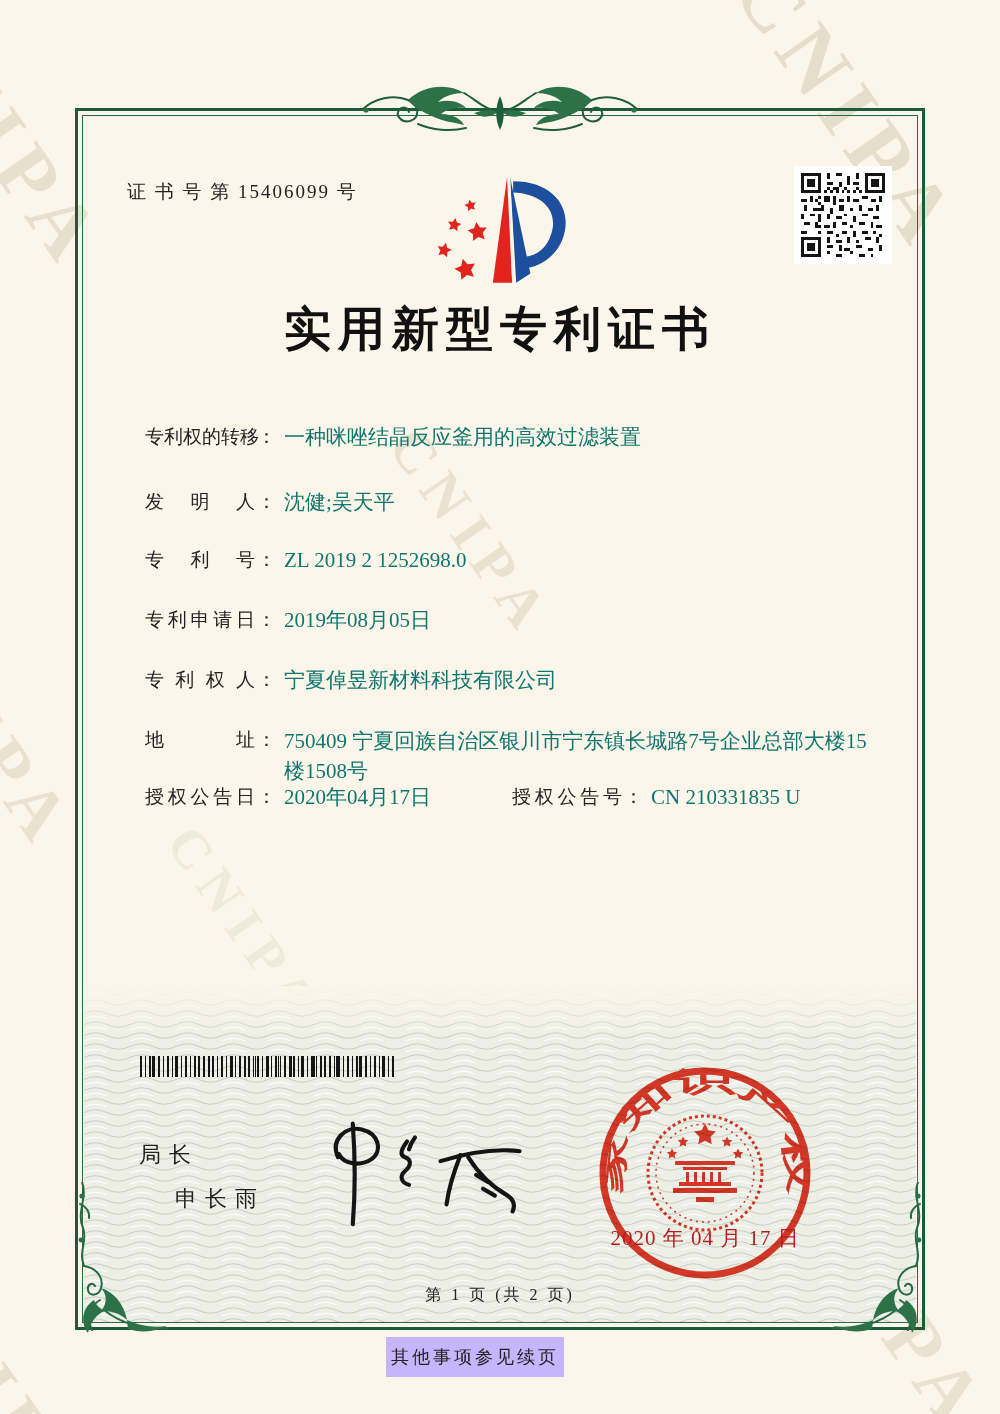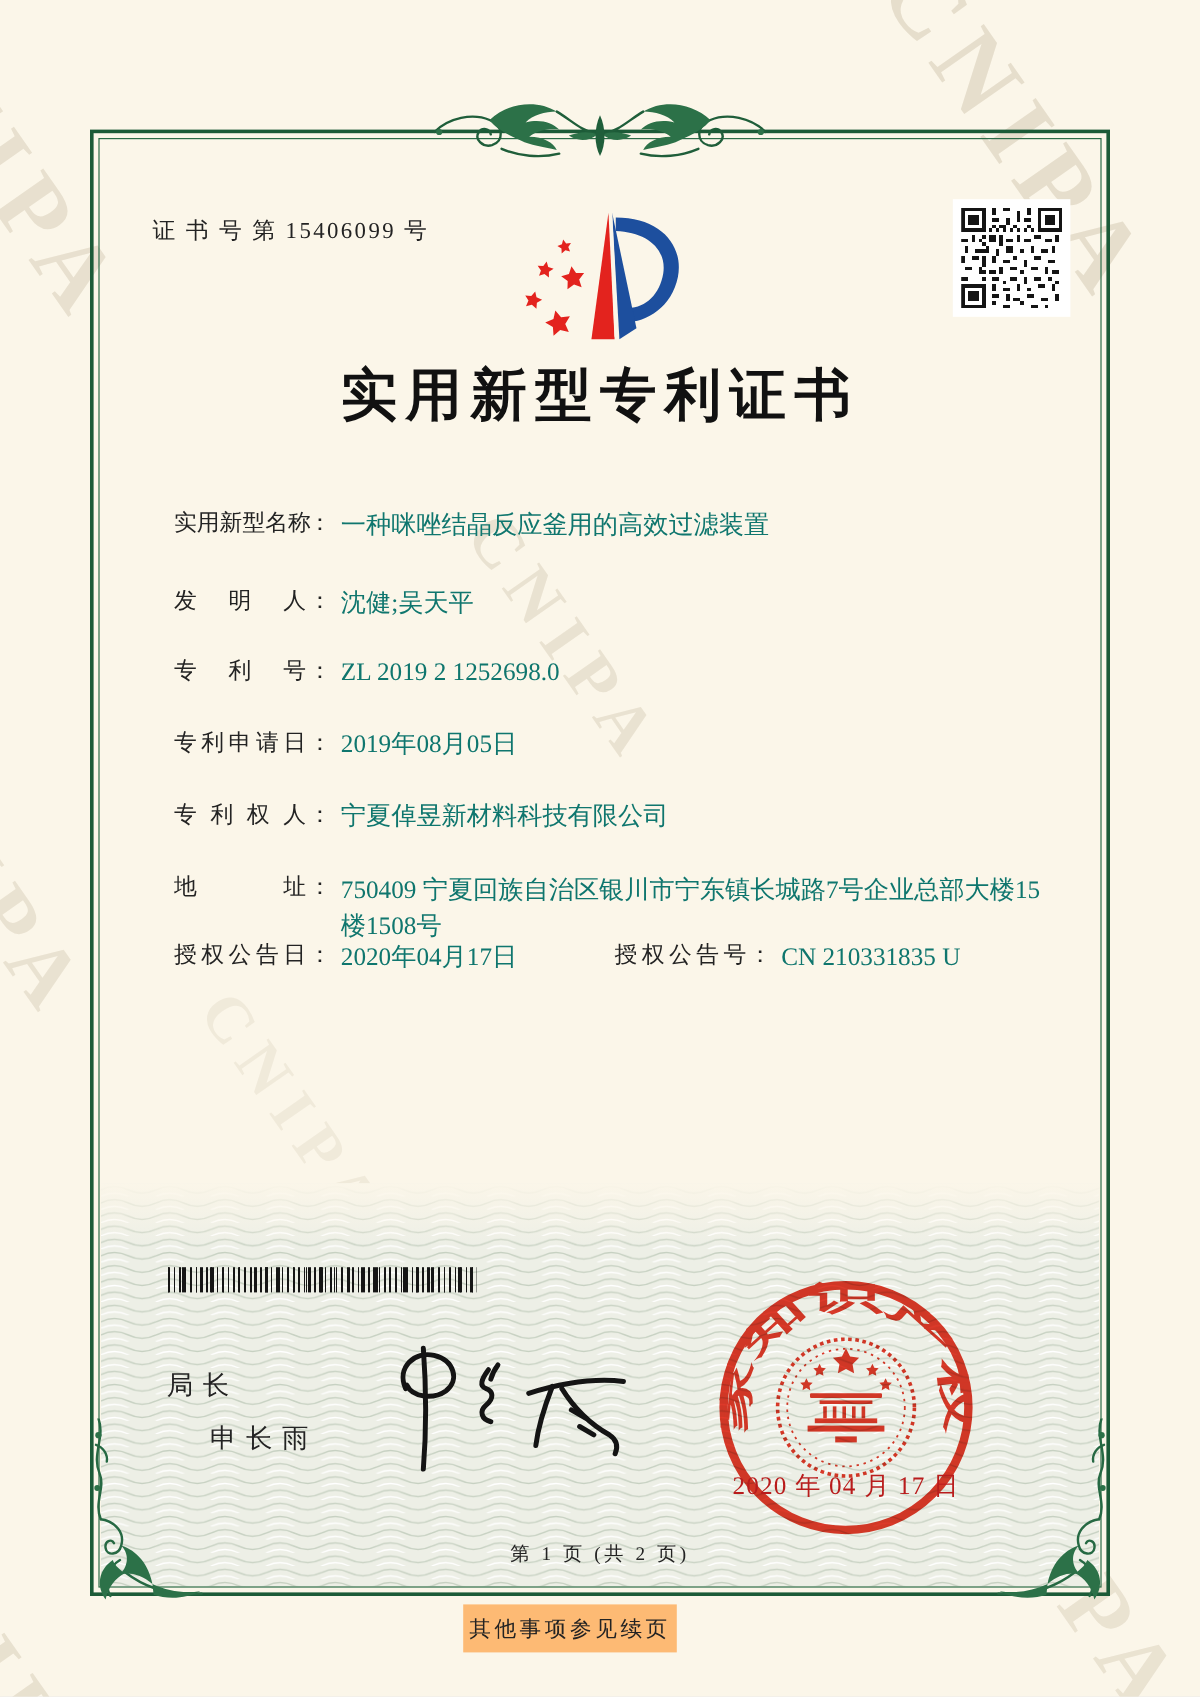--- a/index.html
+++ b/index.html
@@ -70,21 +70,21 @@
                   z-index:3; font-family:"Liberation Sans","DejaVu Sans",sans-serif;margin-left:36px; }
   .signature { position:absolute; left:292px; top:1096px; z-index:3; }
 
   .seal { position:absolute; left:592px; top:1060px; z-index:3; mix-blend-mode:multiply; }
   .seal-date { position:absolute; left:596px; top:1224px; width:218px; text-align:center;
                font-size:21px; letter-spacing:1px; color:#b91c1c; z-index:3; }
 
   .page-footer { position:absolute; left:75px; top:1285px; width:850px; text-align:center;
                  font-size:16px; letter-spacing:3px; z-index:3; }
 
-  .note-box { position:absolute; left:386px; top:1337px; width:178px; height:40px; background:#fdba74;
+  .note-box { position:absolute; left:386px; top:1337px; width:178px; height:40px; background:#c4b5fd;
               text-align:center; line-height:40px; font-size:18px; letter-spacing:3px; z-index:3; }
 </style>
 </head>
 <body>
 
 <div class="page">
 
   <div class="wm wm-a">CNIPA</div>
   <div class="wm wm-b">CNIPA</div>
   <div class="wm wm-c">CNIPA</div>
@@ -199,21 +199,21 @@
         <path d="M9 25h2v1h-2z M13 25h1v2h-1z M15 26h2v1h-2z M19 25h2v1h-2z M23 26h2v1h-2z M27 25h1v2h-1z"></path>
         <path d="M9 27h1v1h-1z M12 28h2v1h-2z M17 27h1v1h-1z M20 28h2v1h-2z M24 28h1v1h-1z"></path>
       </g>
     </svg>
   </div>
 
   <div class="title">实用新型专利证书</div>
 
   <div class="fields">
     <div class="frow r0">
-      <span class="flabel">实用新型名称</span><span class="fcolon">：</span><span class="fvalue">一种咪唑结晶反应釜用的高效过滤装置</span>
+      <span class="flabel">专利权的转移</span><span class="fcolon">：</span><span class="fvalue">一种咪唑结晶反应釜用的高效过滤装置</span>
     </div>
     <div class="frow r1">
       <span class="flabel">发明人</span><span class="fcolon">：</span><span class="fvalue">沈健;吴天平</span>
     </div>
     <div class="frow r2">
       <span class="flabel">专利号</span><span class="fcolon">：</span><span class="fvalue">ZL 2019 2 1252698.0</span>
     </div>
     <div class="frow r3">
       <span class="flabel">专利申请日</span><span class="fcolon">：</span><span class="fvalue">2019年08月05日</span>
     </div>

